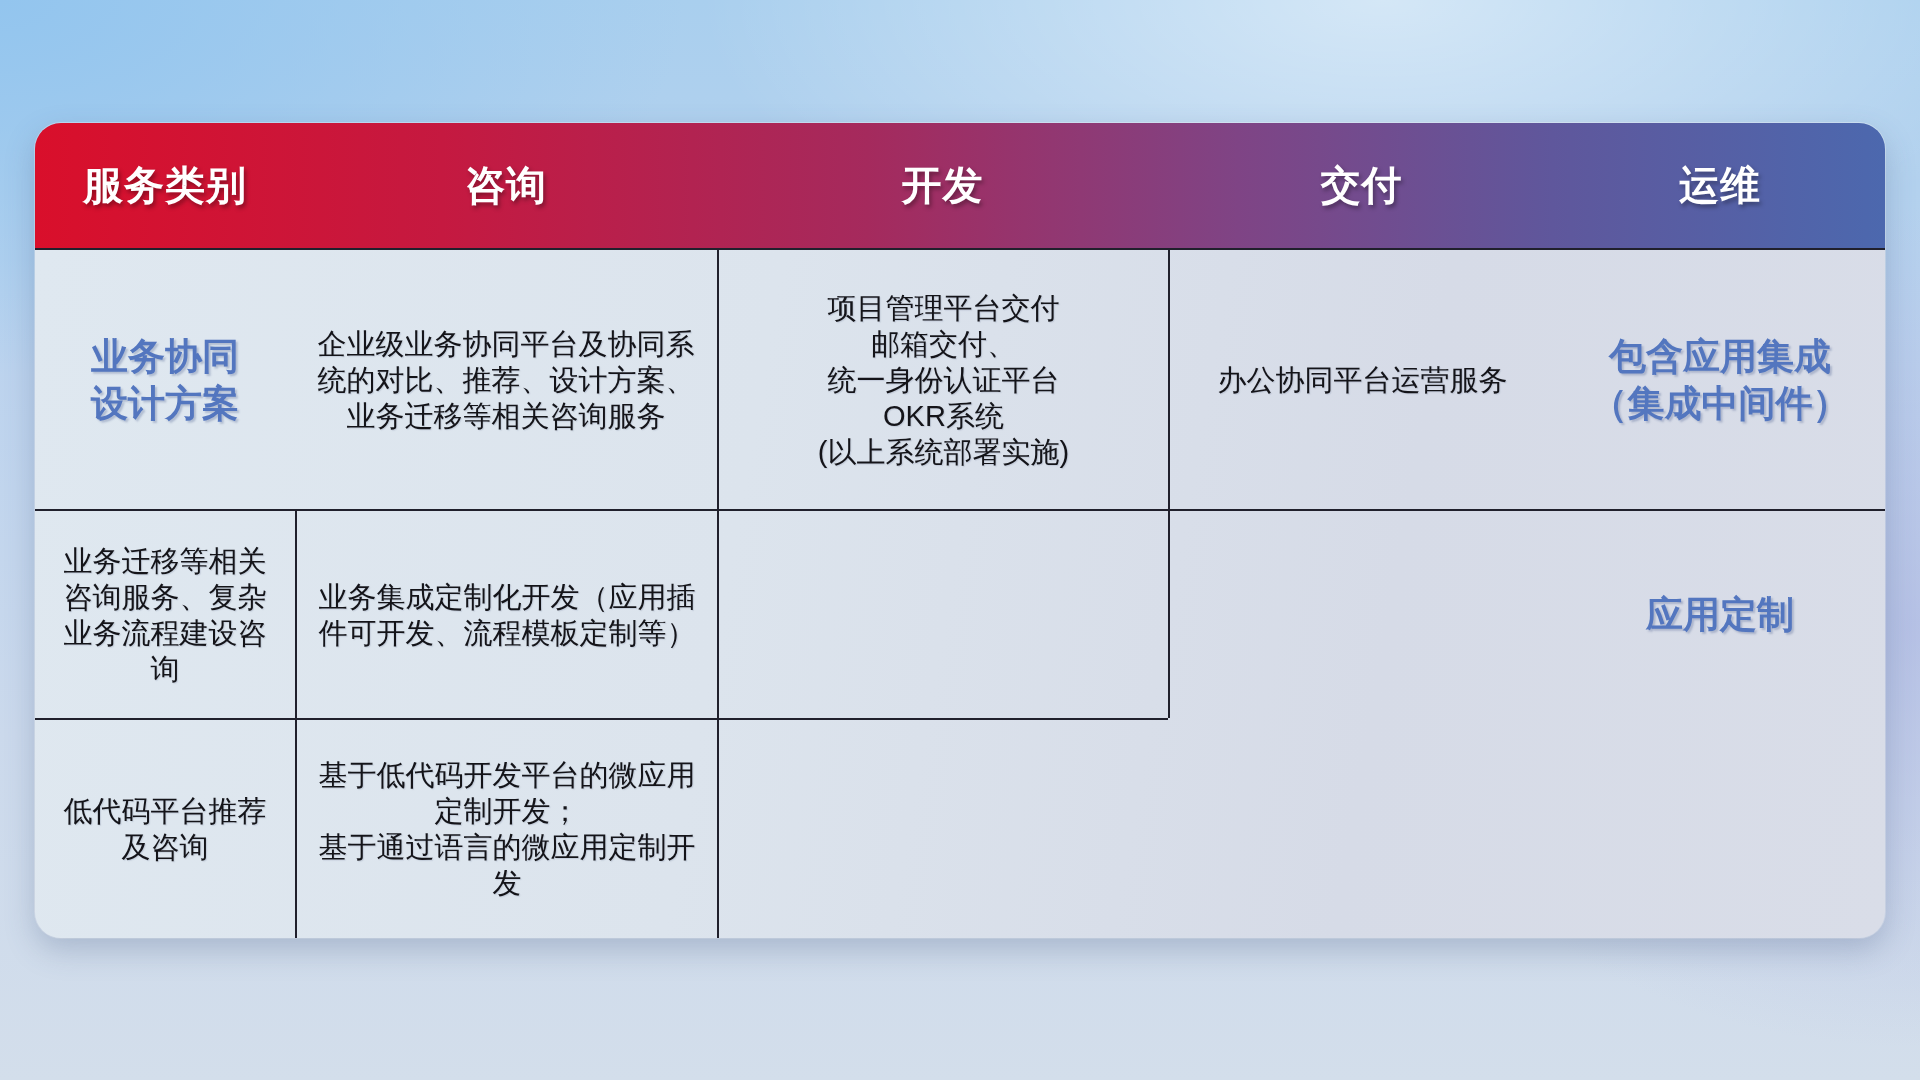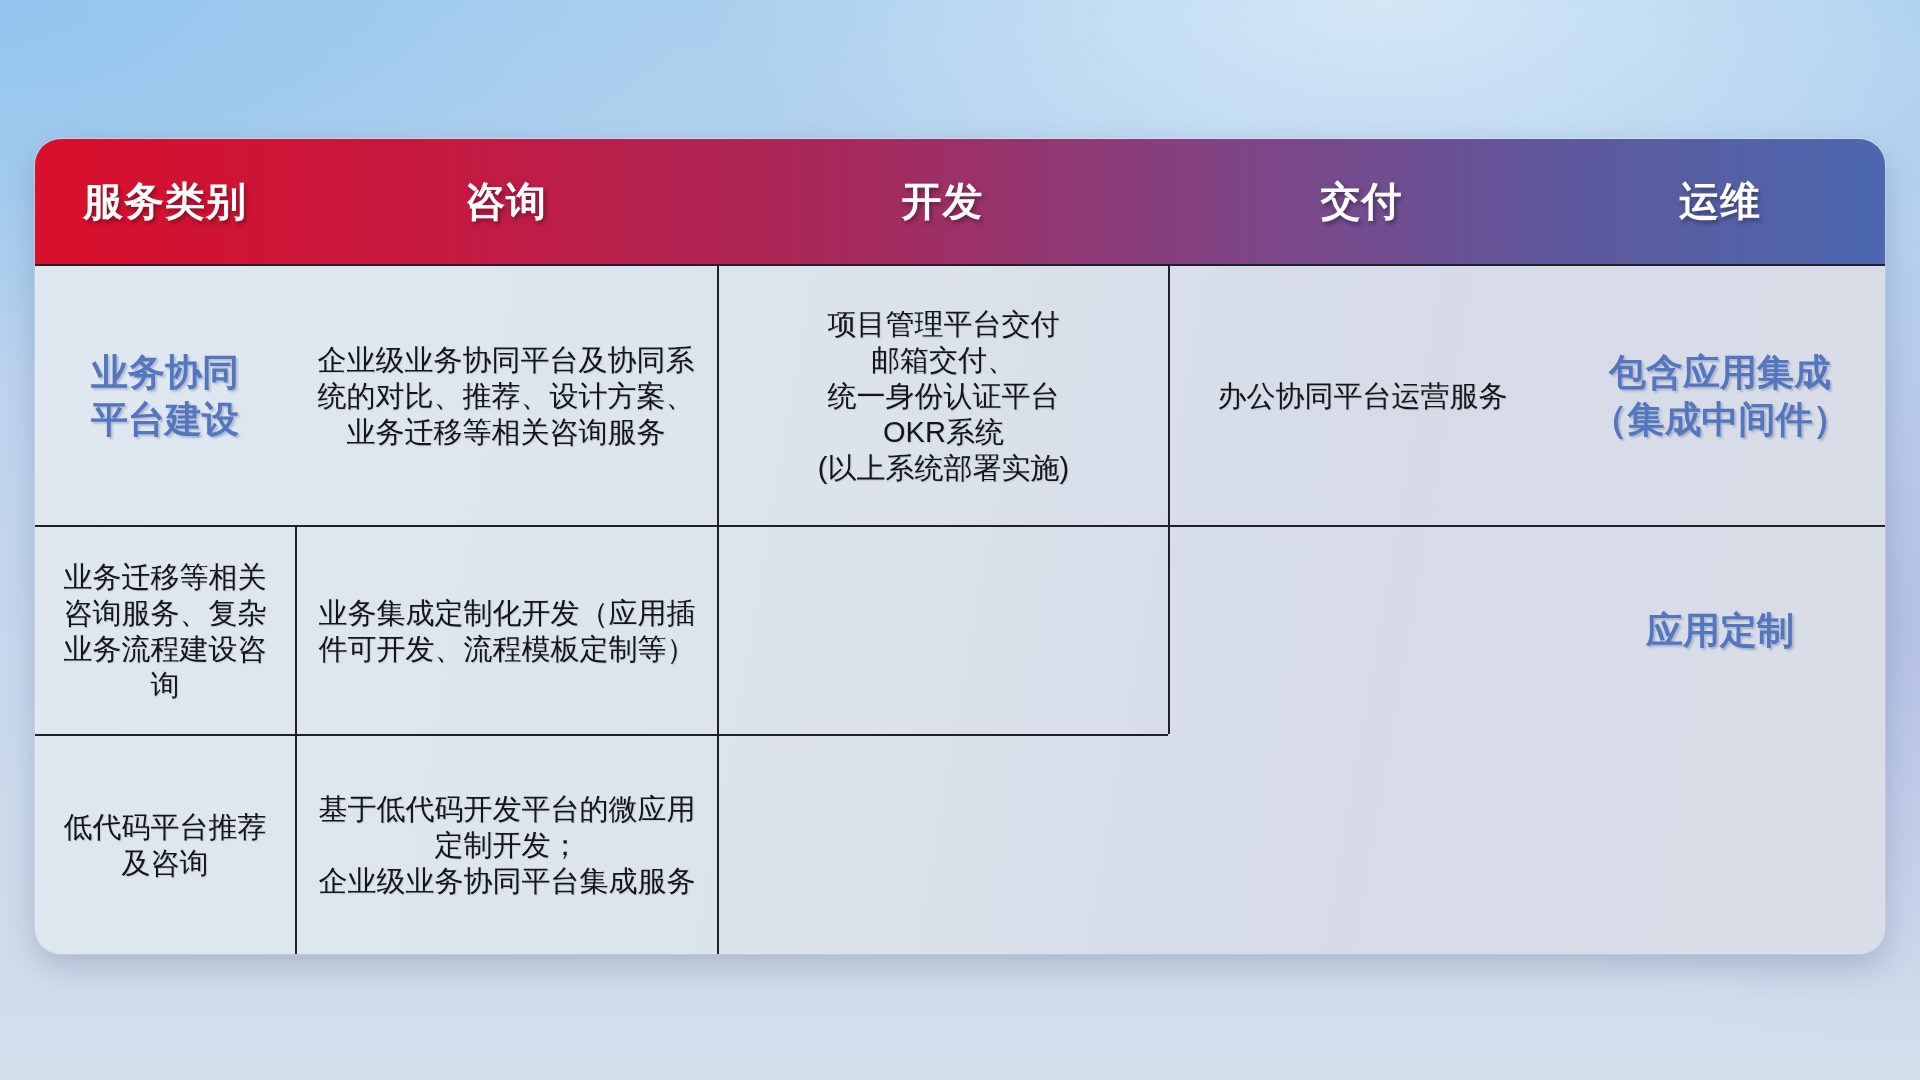--- a/index.html
+++ b/index.html
@@ -7,21 +7,21 @@
     width:1920px;height:1080px;position:relative;overflow:hidden;
     font-family:"Liberation Sans","DejaVu Sans",sans-serif;
     background:
       radial-gradient(1100px 480px at 72% 0%, rgba(255,255,255,.50), rgba(255,255,255,0) 62%),
       radial-gradient(820px 620px at 100% 58%, rgba(170,178,224,.60), rgba(170,178,224,0) 68%),
       radial-gradient(950px 520px at 0% 0%, #93c5ee, rgba(147,197,238,0) 72%),
       linear-gradient(180deg,#a9cfee 0%,#bcd3ee 34%,#cbd9ec 68%,#d3deeb 100%);
   }
 
   .panel{
-    position:absolute;left:35px;top:139px;width:1850px;height:815px;
+    position:absolute;left:35px;top:123px;width:1850px;height:815px;
     border-radius:26px;overflow:hidden;
     box-shadow:0 12px 30px rgba(70,90,130,.28), 0 0 0 1px rgba(255,255,255,.35);
   }
 
   .header-row{
     height:125px;display:grid;
     grid-template-columns:260px 422px 451px 387px 330px;
     background:linear-gradient(90deg,#d90f2b 0%,#c51940 22%,#a52a5d 45%,#7f4485 65%,#5f579c 82%,#4c68ae 100%);
   }
   .hcell{
@@ -59,36 +59,36 @@
     <div class="hcell">服务类别</div>
     <div class="hcell">咨询</div>
     <div class="hcell">开发</div>
     <div class="hcell">交付</div>
     <div class="hcell">运维</div>
   </div>
 
   <div class="body-grid">
 
     <div class="cell cat">业务协同
-平台建设</div>
+设计方案</div>
     <div class="cell">企业级业务协同平台及协同系统的对比、推荐、设计方案、业务迁移等相关咨询服务</div>
     <div class="cell vline">项目管理平台交付
 邮箱交付、
 统一身份认证平台
 OKR系统
 (以上系统部署实施)</div>
     <div class="cell vline">办公协同平台运营服务</div>
 
     <div class="cell cat">包含应用集成
 （集成中间件）</div>
     <div class="cell">业务迁移等相关咨询服务、复杂业务流程建设咨询</div>
     <div class="cell vline">业务集成定制化开发（应用插件可开发、流程模板定制等）</div>
     <div class="cell vline"></div>
     <div class="cell vline"></div>
 
     <div class="cell cat">应用定制</div>
     <div class="cell">低代码平台推荐及咨询</div>
     <div class="cell vline">基于低代码开发平台的微应用定制开发；
-企业级业务协同平台集成服务</div>
+基于通过语言的微应用定制开发</div>
     <div class="cell vline"></div>
   </div>
 
 </div>
 
 </body></html>

